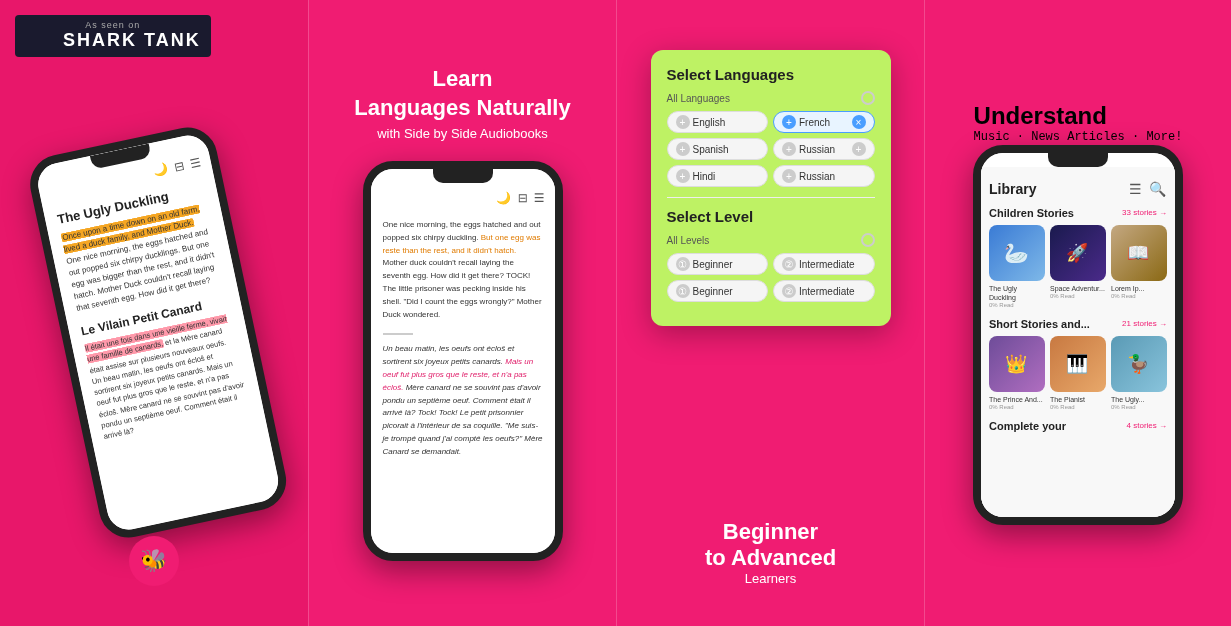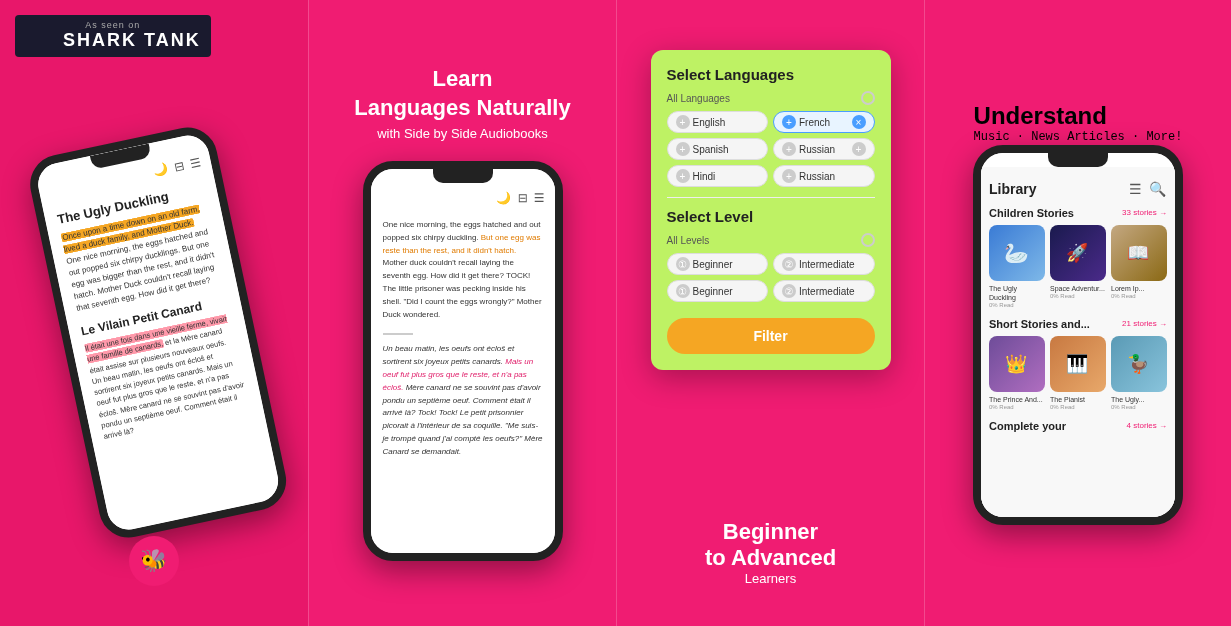--- a/index.html
+++ b/index.html
@@ -651,21 +651,20 @@
         <div class="pill-item">
           <div class="pill-plus">①</div>
           <span>Beginner</span>
         </div>
         <div class="pill-item">
           <div class="pill-plus">②</div>
           <span>Intermediate</span>
         </div>
       </div>
 
-      <button class="filter-btn">Filter</button>
     </div>
 
     <div class="panel3-bottom-text">
       <h2>Beginner<br>to Advanced</h2>
       <p>Learners</p>
     </div>
 
   </div>
 </div>
 

